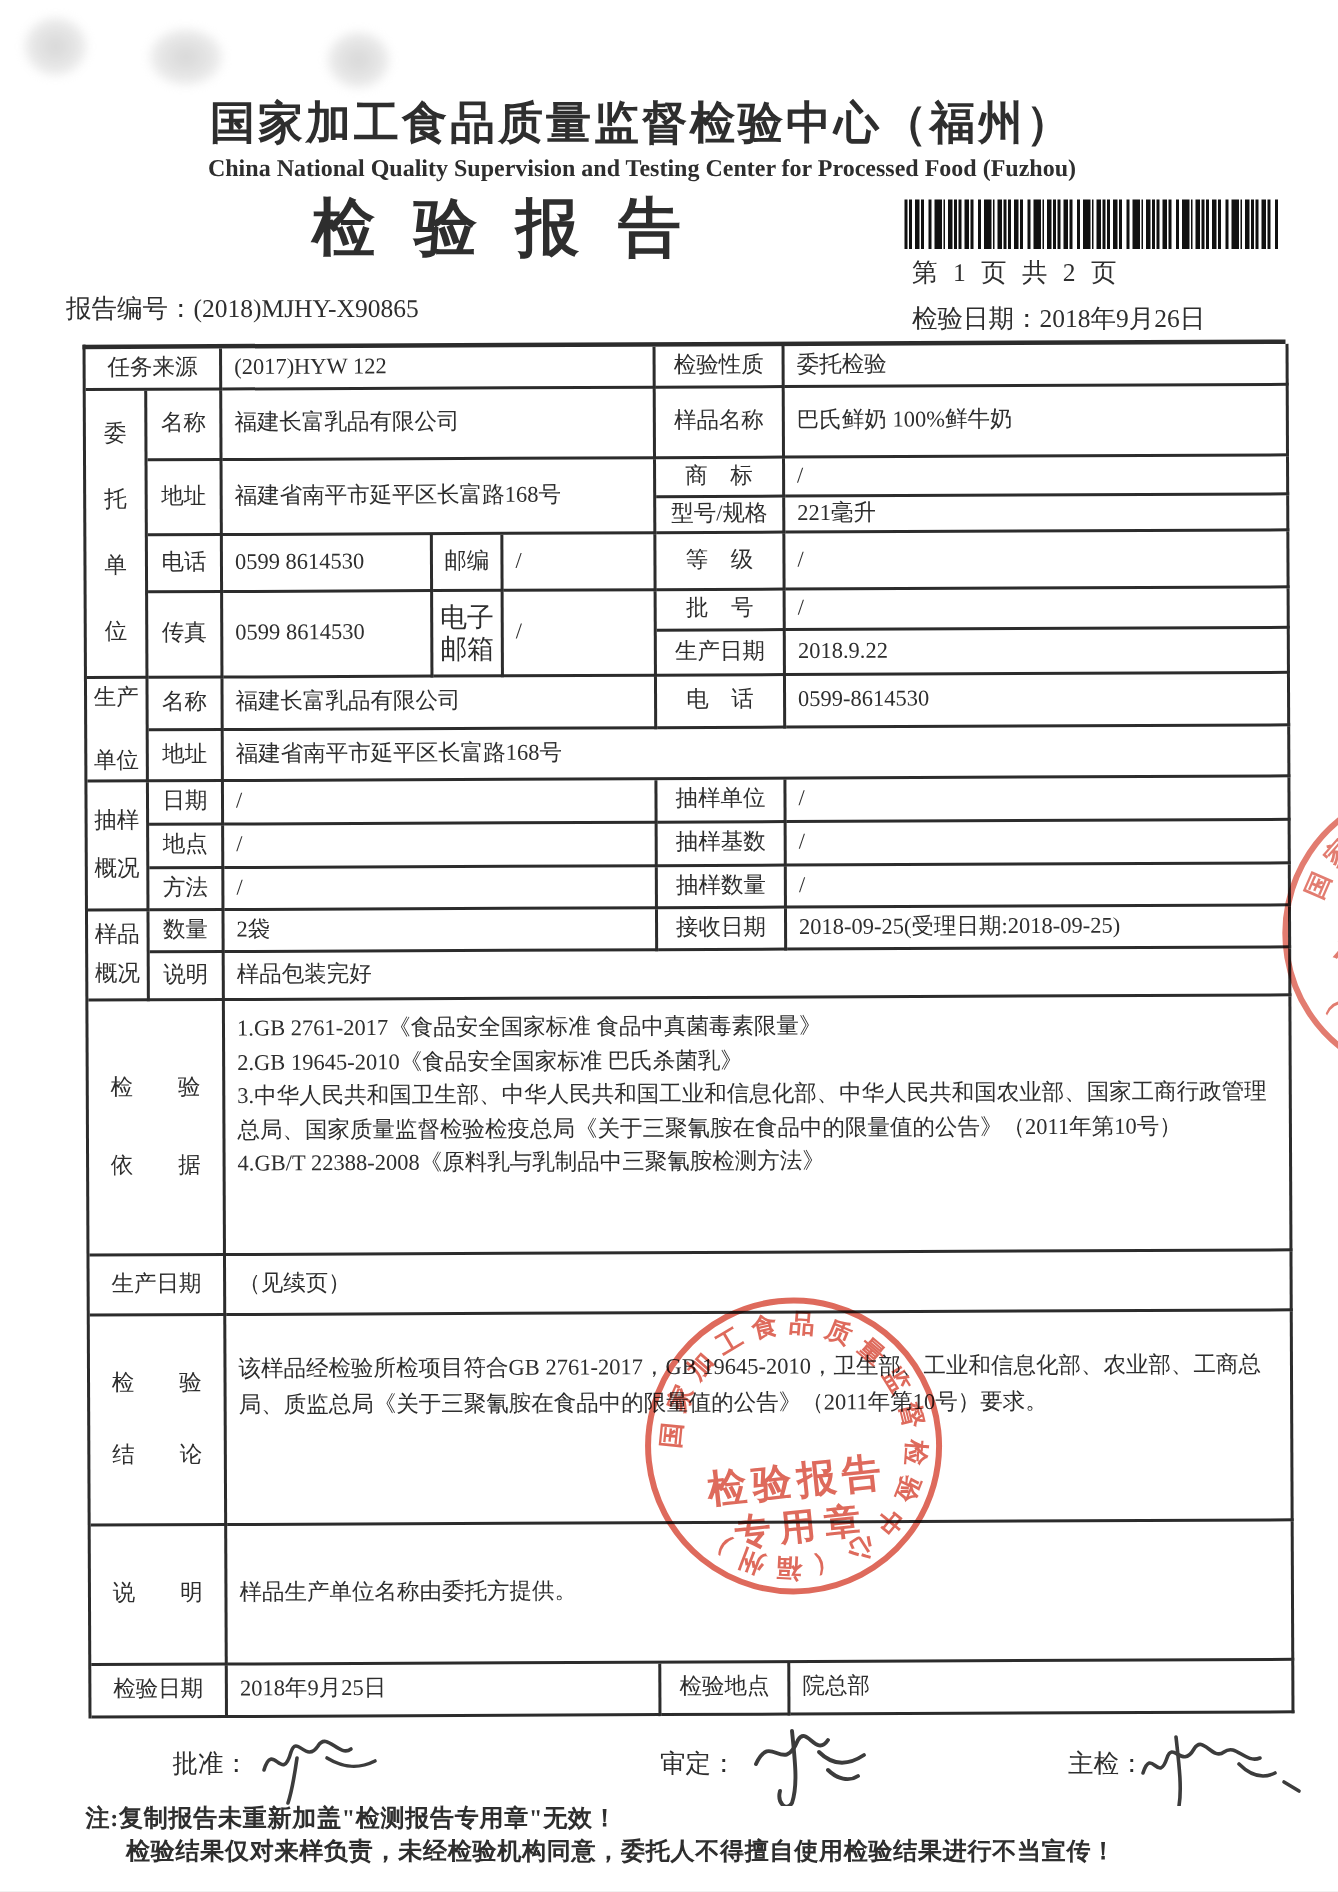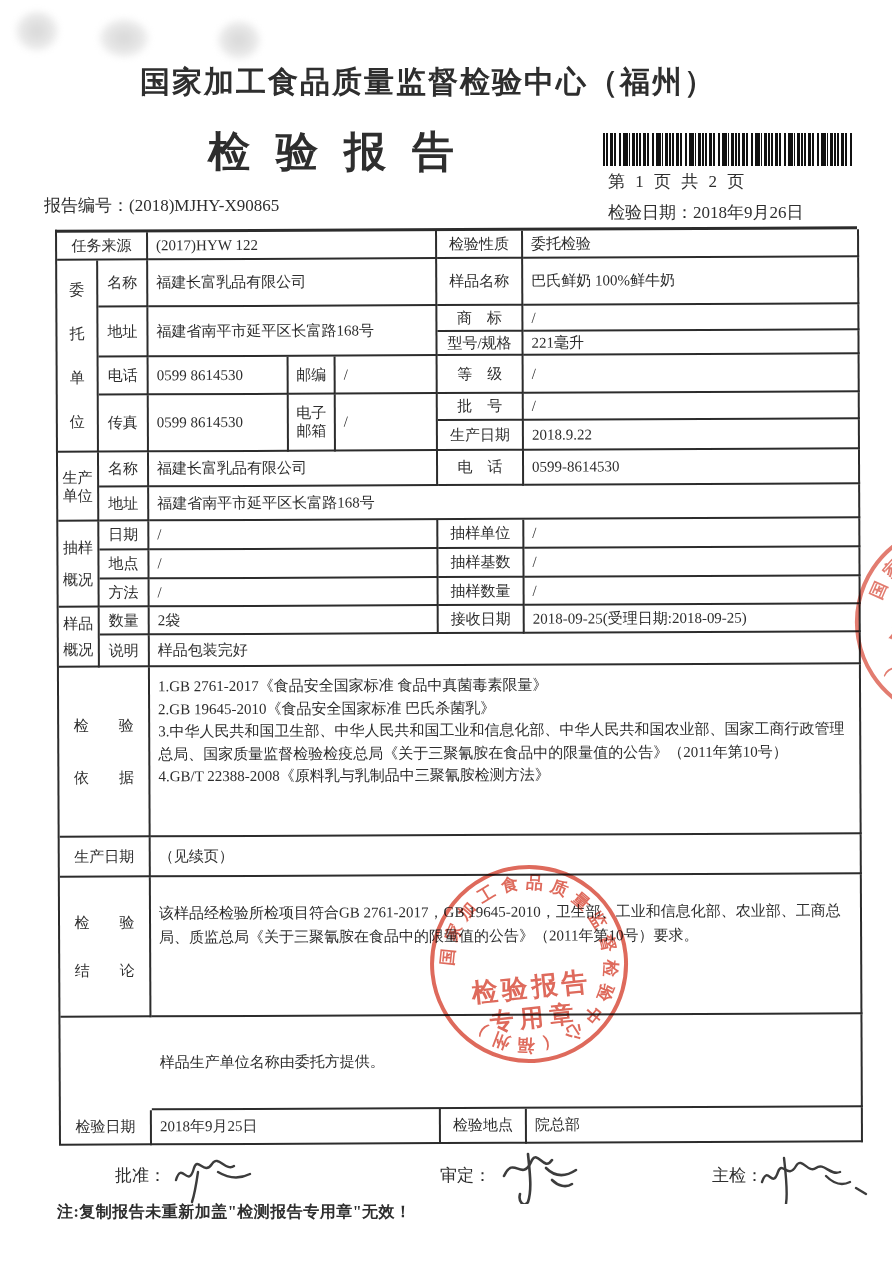--- a/index.html
+++ b/index.html
@@ -35,26 +35,26 @@
     grid-template-rows:28px 47px 26px 24px 38px 27px 30px 35px 34px 29px 29px 28px 28px 32px 170px 40px 140px 93px 35px;
     border-top:3px solid #2c2c2c;border-left:2px solid #2c2c2c;
     transform:rotate(-0.25deg);
     font-size:15px;line-height:1.35;
   }
   .c{border-right:2px solid #2c2c2c;border-bottom:2px solid #2c2c2c;
     display:flex;align-items:center;overflow:hidden;}
   .lab{justify-content:center;text-align:center;white-space:pre-line;}
   .val{padding:1px 8px;white-space:pre-line;}
   .lh46{line-height:44px;}
-  .lh30{line-height:18px;}
+  .lh30{line-height:42px;}
   .lh32{line-height:32px;}
   .lh26{line-height:26px;}
   .lh52{line-height:52px;}
   .lh48{line-height:48px;}
-  .small2{font-size:15px;line-height:1.15;}
+  .small2{font-size:18px;line-height:1.15;}
   .items{align-items:flex-start;padding-top:8px;line-height:1.5;}
   
   .stamp{position:absolute;opacity:.85;pointer-events:none;mix-blend-mode:multiply;}
   .stamp-main{left:421px;top:856px;transform:rotate(-6deg);}
   .stamp-edge{left:846px;top:514px;transform:rotate(12deg);opacity:.75;}
   
   .sigrow{position:absolute;left:0;top:1146px;width:892px;height:58px;font-size:17px;}
   .siglabel{position:absolute;top:18px;}
   .sig{position:absolute;top:0;}
   
@@ -64,20 +64,21 @@
 </head>
 <body>
 
 <div class="page">
 
   <div class="smudge" style="left:6px;top:2px;width:62px;height:58px;"></div>
   <div class="smudge" style="left:88px;top:10px;width:72px;height:56px;"></div>
   <div class="smudge" style="left:208px;top:12px;width:62px;height:56px;"></div>
 
   <div class="org-cn">国家加工食品质量监督检验中心（福州）</div>
+  <div class="org-en">China National Quality Supervision and Testing Center for Processed Food (Fuzhou)</div>
   <div class="report-cn">检验报告</div>
   <div class="barcode" id="barcode">
       <i style="width: 2px; margin-right: 1px;"></i>
       <i style="width: 2px; margin-right: 2px;"></i>
       <i style="width: 3px; margin-right: 1px;"></i>
       <i style="width: 2px; margin-right: 3px;"></i>
       <i style="width: 2px; margin-right: 2px;"></i>
       <i style="width: 5px; margin-right: 1px;"></i>
       <i style="width: 1px; margin-right: 2px;"></i>
       <i style="width: 3px; margin-right: 1px;"></i>
@@ -219,20 +220,21 @@
 3.中华人民共和国卫生部、中华人民共和国工业和信息化部、中华人民共和国农业部、国家工商行政管理总局、国家质量监督检验检疫总局《关于三聚氰胺在食品中的限量值的公告》（2011年第10号）
 4.GB/T 22388-2008《原料乳与乳制品中三聚氰胺检测方法》</div>
 
     <div class="c lab" style="grid-area:16/1/17/3">生产日期</div>
     <div class="c val" style="grid-area:16/3/17/8">（见续页）</div>
 
     <div class="c lab lh48" style="grid-area:17/1/18/3">检　　验
 结　　论</div>
     <div class="c val" style="grid-area:17/3/18/8;align-items:flex-start;padding-top:24px;line-height:1.6;">该样品经检验所检项目符合GB 2761-2017，GB 19645-2010，卫生部、工业和信息化部、农业部、工商总局、质监总局《关于三聚氰胺在食品中的限量值的公告》（2011年第10号）要求。</div>
 
+    <div class="c lab" style="grid-area:18/1/19/3">说　　明</div>
     <div class="c val" style="grid-area:18/3/19/8">样品生产单位名称由委托方提供。</div>
 
     <div class="c lab" style="grid-area:19/1/20/3">检验日期</div>
     <div class="c val" style="grid-area:19/3/20/6">2018年9月25日</div>
     <div class="c lab" style="grid-area:19/6/20/7">检验地点</div>
     <div class="c val" style="grid-area:19/7/20/8">院总部</div>
   </div>
 
   <svg class="stamp stamp-main" width="215" height="215" viewBox="0 0 215 215">
     <circle cx="108" cy="108" r="97" fill="none" stroke="#d9503f" stroke-width="4"></circle>
@@ -277,14 +279,15 @@
       <g fill="none" stroke="#3c3c3c" stroke-width="2.4" stroke-linecap="round">
         <path d="M6,36 C12,18 16,44 22,26 C26,14 32,34 40,20 C46,10 52,28 60,22 C68,16 74,30 84,26"></path>
         <path d="M28,12 C30,30 32,46 30,58"></path>
         <path d="M70,30 C78,38 86,40 94,36"></path>
         <path d="M100,42 l10,6"></path>
       </g>
     </svg>
   </div>
 
   <div class="fnote1">注:复制报告未重新加盖"检测报告专用章"无效！</div>
+  <div class="fnote2">检验结果仅对来样负责，未经检验机构同意，委托人不得擅自使用检验结果进行不当宣传！</div>
 
 </div>
 
 </body></html>

